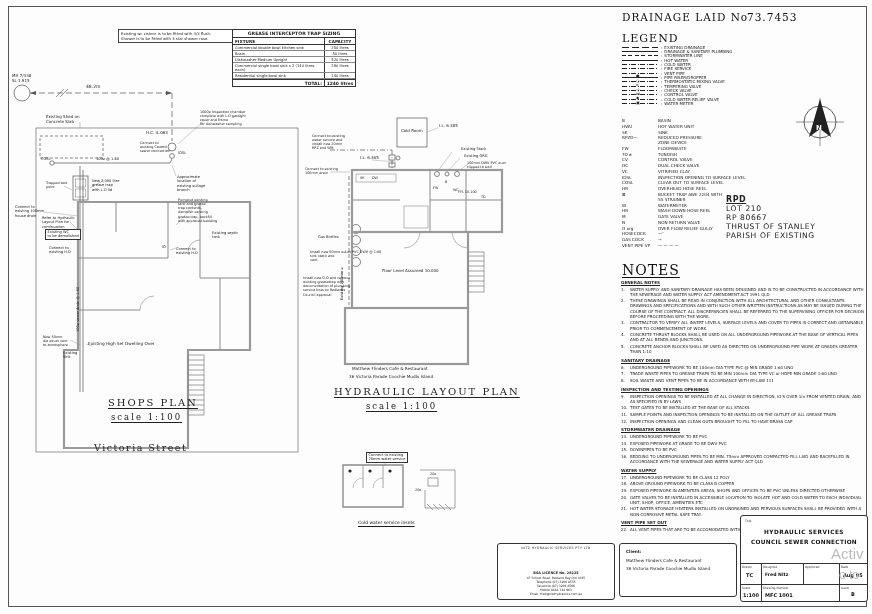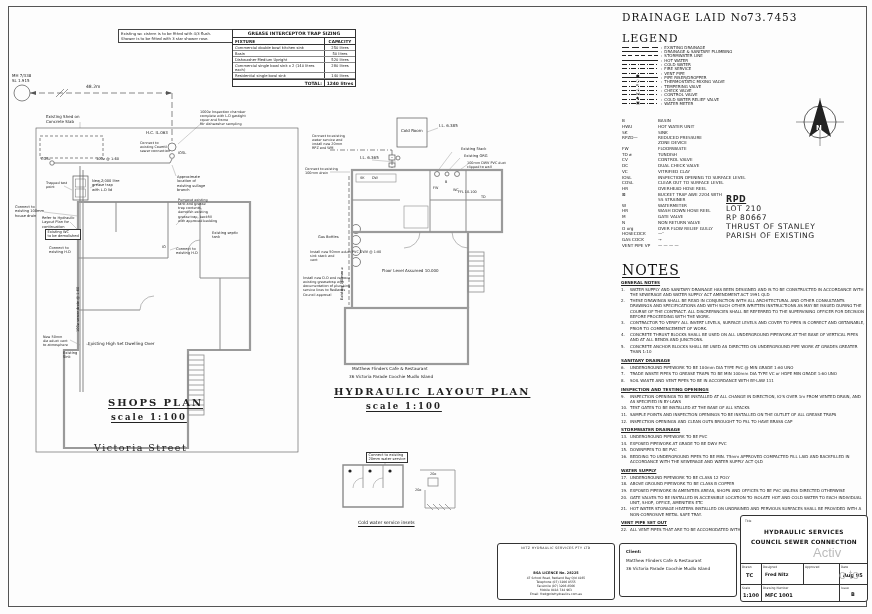--- a/index.html
+++ b/index.html
@@ -7,21 +7,21 @@
          font-family:"DejaVu Sans",sans-serif;color:#222;}
   #border{position:absolute;left:8px;top:6px;width:857px;height:599px;border:1px solid #555;}
   svg.linework{position:absolute;left:0;top:0;}
   .lbl{position:absolute;font-size:4px;line-height:1.22;color:#1c1c1c;white-space:pre-line;}
   .t34{font-size:3.4px;} .t36{font-size:3.6px;} .t4{font-size:4px;} .t42{font-size:4.2px;}
   .t45{font-size:4.5px;}
   .ctr{text-align:center;}
   .boxed{border:0.7px solid #333;padding:0 1.5px;background:#fff;}
   .vert{transform:rotate(-90deg);transform-origin:0 0;white-space:nowrap;}
   .serif{font-family:"DejaVu Serif",serif;}
-  .cap{font-family:"DejaVu Serif",serif;letter-spacing:2px;text-decoration:underline;text-underline-offset:2px;color:#222;font-weight:bold;}
+  .cap{font-family:"DejaVu Serif",serif;letter-spacing:2px;text-decoration:underline;text-underline-offset:2px;color:#222;}
   .rh{font-family:"DejaVu Serif",serif;letter-spacing:1px;color:#111;}
   
   #cistern-note{position:absolute;left:118px;top:29px;width:112px;border:0.7px solid #444;
     font-size:3.8px;line-height:1.35;padding:1px 2px;background:#fff;}
   #grease-table{position:absolute;left:232px;top:29px;width:122px;border:1px solid #333;background:#fff;}
   .gt-title{font-size:4.6px;font-weight:bold;text-align:center;border-bottom:0.7px solid #333;padding:1px 0;}
   .gt-head{display:flex;font-size:4.2px;font-weight:bold;border-bottom:0.7px solid #333;}
   .gt-fix{flex:1;padding:0.5px 2px;} .gt-cap{width:28px;border-left:0.7px solid #333;text-align:center;padding:0.5px 1px;}
   .gt-row{display:flex;font-size:3.7px;border-bottom:0.4px solid #888;}
   .gt-total{display:flex;font-size:4.4px;font-weight:bold;border-top:1px solid #333;}
@@ -670,15 +670,15 @@
     <div class="tb-cell" style="left:20px;top:68px;width:78px;height:17px">
       <div class="tb-lbl" style="left:1px;top:1px">Drawing Number</div>
       <div class="tb-val" style="left:3px;top:7px">MFC  1001</div>
     </div>
     <div class="tb-cell" style="left:98px;top:68px;width:28px;height:17px">
       <div class="tb-lbl" style="left:1px;top:1px">Issue</div>
       <div class="tb-val" style="left:11px;top:6px">B</div>
     </div>
   </div>
 
-  <div class="wm" style="left:813px;top:545px;font-size:13px">Activ</div>
+  <div class="wm" style="left:831px;top:545px;font-size:15px">Activ</div>
   <div class="wm" style="left:839px;top:568px;font-size:12px">o to</div>
 </div>
 
 </body></html>

